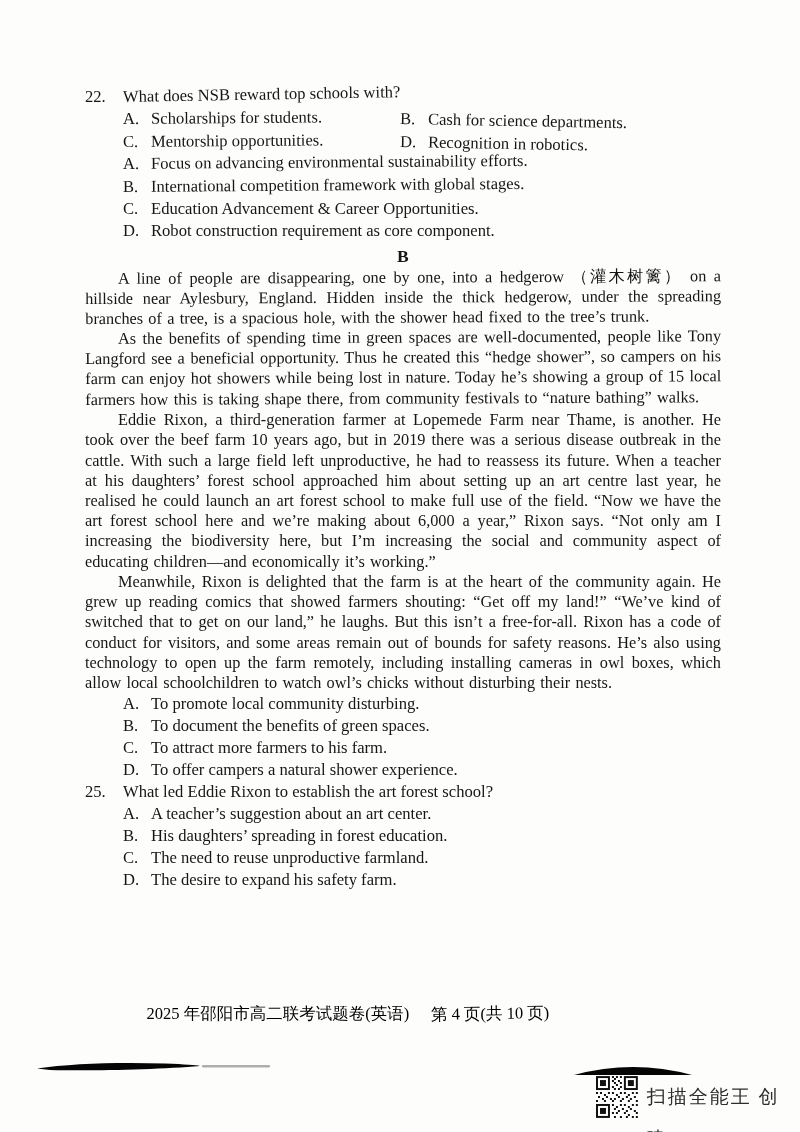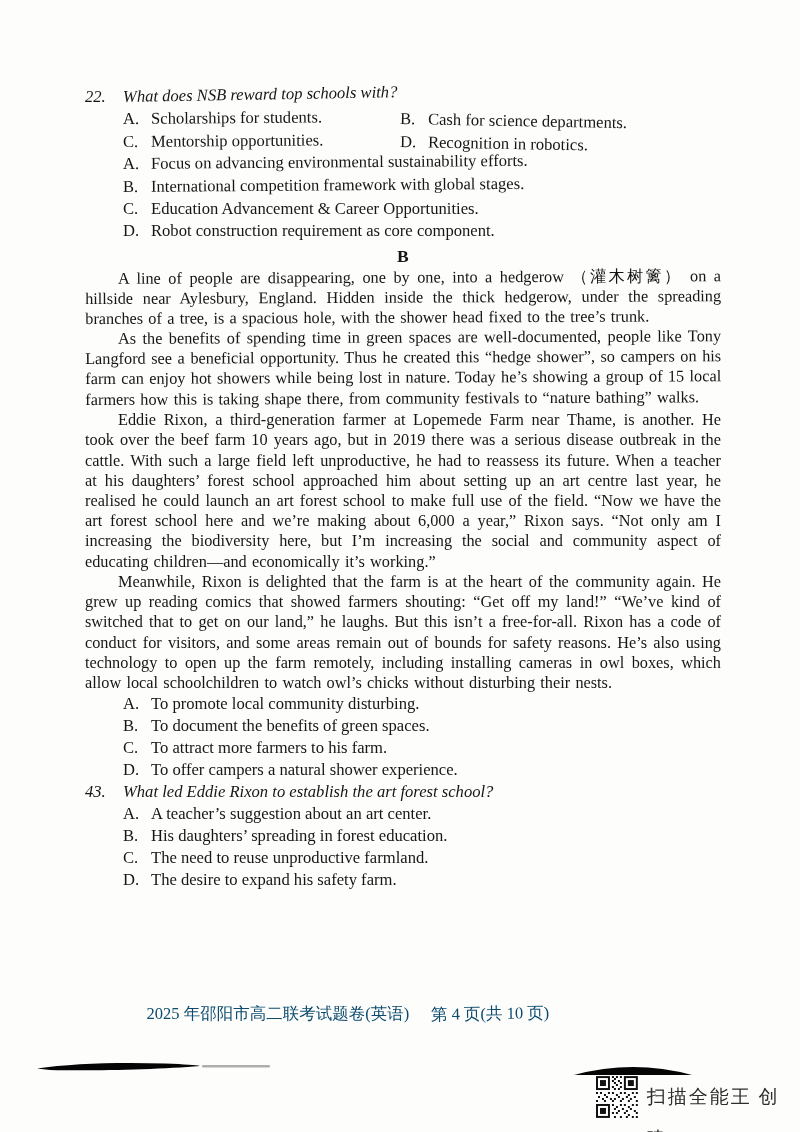--- a/index.html
+++ b/index.html
@@ -11,21 +11,21 @@
     font-family:"Liberation Serif", serif;
     color:#161616;
   }
   .content{
     position:absolute;
     left:85px;top:86px;width:636px;
   }
   
   .question{font-size:16.6px;line-height:22.4px;}
   .question.bottom{line-height:22px;}
-  .q-line{display:flex;font-style:italic;}
+  .q-line{display:flex;}
   .q-num{width:38px;flex:0 0 38px;}
   .q-text{flex:1;}
   .opts{padding-left:38px;}
   .opts.two-col{display:grid;grid-template-columns:277px 1fr;}
   .opt{display:flex;}
   .opt-letter{width:28px;flex:0 0 28px;}
   .opt-text{flex:1;}
   
   .section-label{
     text-align:center;font-weight:bold;font-size:17.5px;
@@ -36,21 +36,21 @@
     text-align:justify;text-indent:33px;word-spacing:1.2px;
   }
   
   .r-up1{transform:rotate(-1deg);transform-origin:0 50%;}
   .r-up2{transform:rotate(-0.45deg);transform-origin:0 50%;}
   .r-dn1{transform:rotate(1.05deg);transform-origin:0 50%;}
   .r-para{transform:rotate(-0.25deg);transform-origin:0 0;}
   
   .footer{
     position:absolute;left:0;top:1003px;width:696px;
-    text-align:center;font-size:16.5px;color:#0c4a6e;
+    text-align:center;font-size:16.5px;color:#000000;
   }
   .footer .gap{display:inline-block;width:22px;}
   .footer .page-info{display:inline-block;transform:rotate(-0.9deg);}
   
   .artifact-strip{position:absolute;left:0;top:1050px;}
   
   .watermark{
     position:absolute;left:596px;top:1076px;
     display:flex;align-items:flex-start;gap:9px;
   }
@@ -136,21 +136,21 @@
         </div>
         <div class="opt">
           <span class="opt-letter">D.</span>
           <span class="opt-text">To offer campers a natural shower experience.</span>
         </div>
       </div>
     </section>
 
     <section class="question bottom">
       <div class="q-line">
-        <span class="q-num">43.</span>
+        <span class="q-num">25.</span>
         <span class="q-text">What led Eddie Rixon to establish the art forest school?</span>
       </div>
       <div class="opts">
         <div class="opt">
           <span class="opt-letter">A.</span>
           <span class="opt-text">A teacher’s suggestion about an art center.</span>
         </div>
         <div class="opt">
           <span class="opt-letter">B.</span>
           <span class="opt-text">His daughters’ spreading in forest education.</span>

